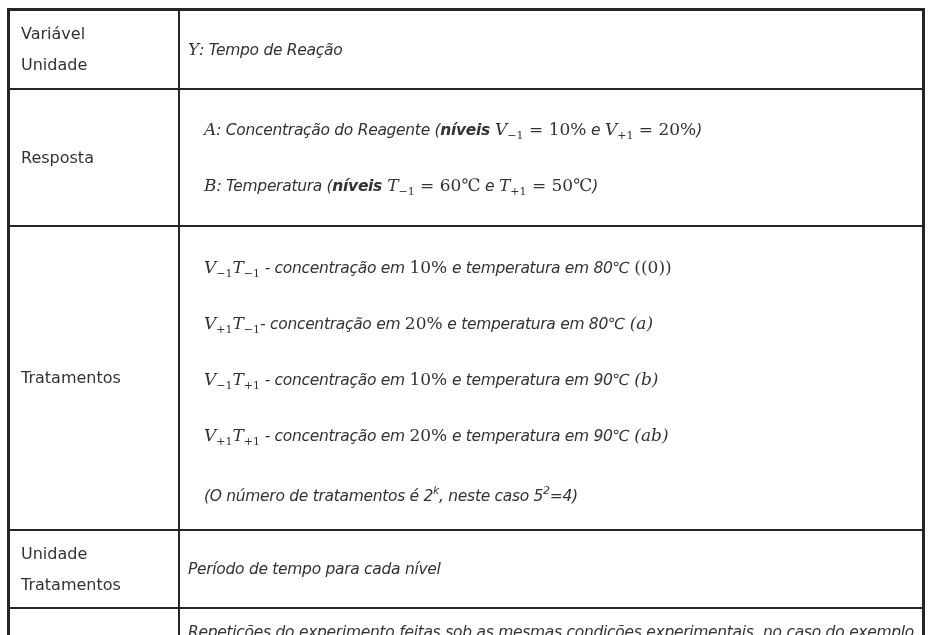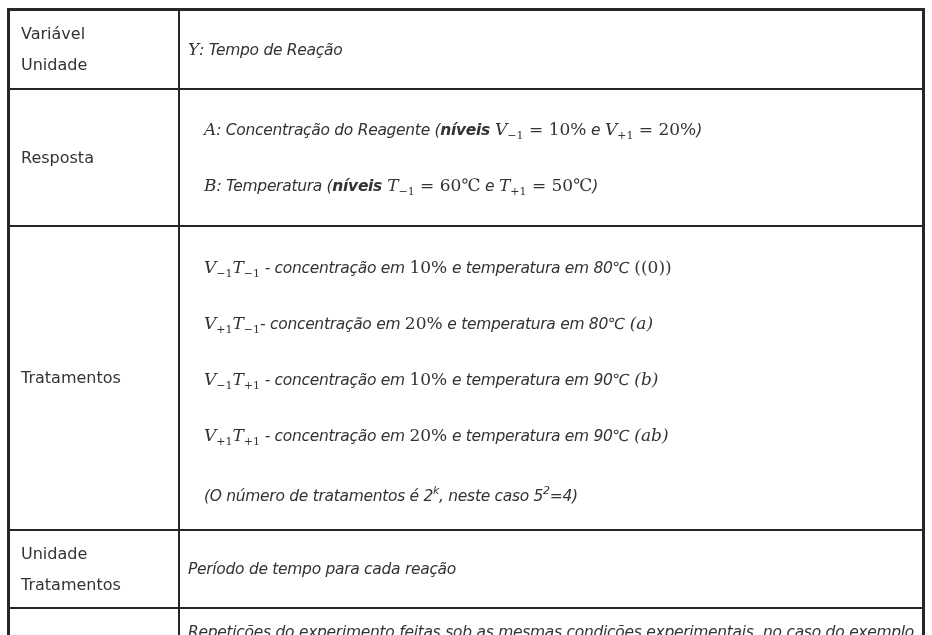--- a/index.html
+++ b/index.html
@@ -73,21 +73,21 @@
         <span>(O número de tratamentos é 2</span><span class="sup">k</span><span>, neste caso 5</span><span class="sup">2</span><span>=4)</span>
       </div>
     </td>
   </tr>
 
   <tr style="height:78px;">
     <td class="lbl">
       <div>Unidade</div>
       <div>Tratamentos</div>
     </td>
-    <td class="val txt">Período de tempo para cada reação</td>
+    <td class="val txt">Período de tempo para cada nível</td>
   </tr>
 
   <tr style="height:122px;">
     <td class="lbl">Réplicas</td>
     <td class="val" style="vertical-align:top; padding-top:8px;">
       <div class="just txt">Repetições do experimento feitas sob as mesmas condições experimentais, no caso do exemplo sob o mesmo nível de temperatura e de reagente. Quanto mais réplicas, mais confiáveis os resultados do experimento.</div>
     </td>
   </tr>
 </tbody>
   </table>

